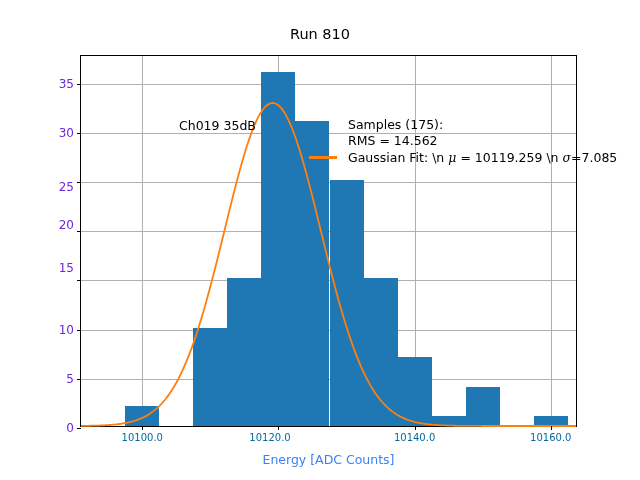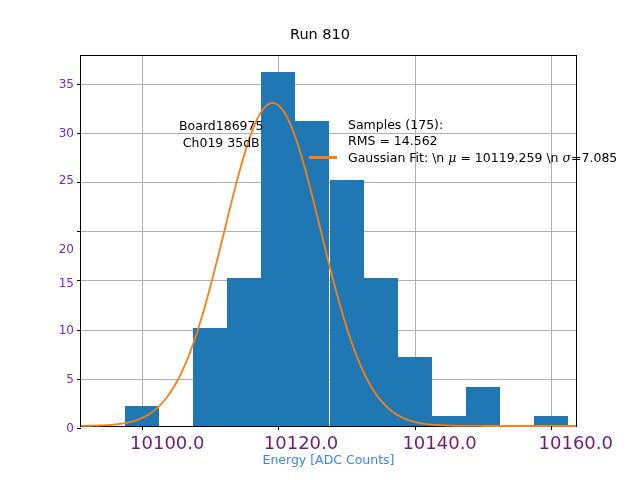--- a/index.html
+++ b/index.html
@@ -28,21 +28,21 @@
   .bar{position:absolute;bottom:0;background:#1f77b4;}
 
   #fitsvg{position:absolute;left:0;top:0;width:100%;height:100%;overflow:visible;}
 
   
   .ytick{position:absolute;right:100%;width:4px;height:1px;background:#000;}
   .ytlabel{position:absolute;right:calc(100% + 7px);transform:translateY(-50%);
            font-size:12px;color:#6d28d9;white-space:nowrap;}
   .xtick{position:absolute;top:100%;width:1px;height:4px;background:#000;}
   .xtlabel{position:absolute;top:calc(100% + 6px);transform:translateX(-50%);
-           font-size:18px;color:#701a75;white-space:nowrap;margin-left:25px;}
+           font-size:10px;color:#0369a1;white-space:nowrap;}
 
   #xlabel{position:absolute;left:80px;top:452px;width:497px;text-align:center;
           font-size:12.5px;color:#3b82f6;}
 
   
   #annot{position:absolute;left:98px;top:62px;font-size:12.5px;color:#000;
          text-align:center;line-height:16.5px;white-space:nowrap;}
   #annot .it{font-style:italic;}
 
   #legend{position:absolute;left:222px;top:60px;font-size:12.5px;color:#000;}
@@ -85,21 +85,20 @@
         <div class="bar" style="left: 350.623px; width: 34.0411px; height: 9.84127px;"></div>
         <div class="bar" style="left: 384.664px; width: 34.0411px; height: 39.3651px;"></div>
         <div class="bar" style="left: 452.747px; width: 34.0411px; height: 9.84127px;"></div>
       </div>
 
     <svg id="fitsvg" viewBox="0 0 497 372" preserveAspectRatio="none">
       <polyline id="fitpath" fill="none" stroke="#ff7f0e" stroke-width="1.8" vector-effect="non-scaling-stroke" points="0.00,371.89 1.24,371.87 2.48,371.86 3.73,371.85 4.97,371.83 6.21,371.81 7.45,371.79 8.70,371.77 9.94,371.75 11.18,371.72 12.43,371.69 13.67,371.66 14.91,371.63 16.15,371.59 17.40,371.55 18.64,371.51 19.88,371.46 21.12,371.41 22.36,371.35 23.61,371.29 24.85,371.22 26.09,371.15 27.33,371.07 28.58,370.98 29.82,370.89 31.06,370.79 32.31,370.68 33.55,370.57 34.79,370.44 36.03,370.30 37.28,370.16 38.52,370.00 39.76,369.83 41.00,369.64 42.24,369.44 43.49,369.23 44.73,369.00 45.97,368.76 47.21,368.50 48.46,368.22 49.70,367.91 50.94,367.59 52.19,367.25 53.43,366.88 54.67,366.49 55.91,366.07 57.16,365.62 58.40,365.15 59.64,364.64 60.88,364.10 62.13,363.53 63.37,362.92 64.61,362.28 65.85,361.60 67.09,360.87 68.34,360.11 69.58,359.30 70.82,358.44 72.06,357.54 73.31,356.58 74.55,355.57 75.79,354.51 77.04,353.40 78.28,352.22 79.52,350.98 80.76,349.69 82.01,348.32 83.25,346.89 84.49,345.40 85.73,343.83 86.97,342.19 88.22,340.47 89.46,338.68 90.70,336.81 91.94,334.85 93.19,332.82 94.43,330.70 95.67,328.50 96.92,326.21 98.16,323.83 99.40,321.36 100.64,318.80 101.89,316.15 103.13,313.40 104.37,310.56 105.61,307.62 106.85,304.59 108.10,301.47 109.34,298.24 110.58,294.92 111.82,291.51 113.07,288.00 114.31,284.39 115.55,280.69 116.80,276.90 118.04,273.01 119.28,269.04 120.52,264.97 121.77,260.82 123.01,256.59 124.25,252.27 125.49,247.88 126.73,243.40 127.98,238.86 129.22,234.24 130.46,229.57 131.70,224.83 132.95,220.03 134.19,215.18 135.43,210.28 136.68,205.34 137.92,200.37 139.16,195.36 140.40,190.32 141.65,185.27 142.89,180.21 144.13,175.13 145.37,170.06 146.61,164.99 147.86,159.94 149.10,154.91 150.34,149.91 151.58,144.94 152.83,140.01 154.07,135.14 155.31,130.32 156.56,125.57 157.80,120.89 159.04,116.29 160.28,111.78 161.53,107.37 162.77,103.06 164.01,98.86 165.25,94.78 166.49,90.83 167.74,87.01 168.98,83.33 170.22,79.79 171.46,76.41 172.71,73.19 173.95,70.13 175.19,67.24 176.44,64.53 177.68,62.01 178.92,59.66 180.16,57.51 181.41,55.56 182.65,53.80 183.89,52.25 185.13,50.90 186.38,49.76 187.62,48.83 188.86,48.11 190.10,47.60 191.34,47.31 192.59,47.24 193.83,47.38 195.07,47.74 196.31,48.31 197.56,49.09 198.80,50.09 200.04,51.30 201.29,52.71 202.53,54.33 203.77,56.15 205.01,58.16 206.26,60.37 207.50,62.78 208.74,65.36 209.98,68.13 211.22,71.07 212.47,74.18 213.71,77.45 214.95,80.88 216.19,84.46 217.44,88.19 218.68,92.05 219.92,96.05 221.17,100.16 222.41,104.40 223.65,108.74 224.89,113.18 226.14,117.72 227.38,122.34 228.62,127.05 229.86,131.82 231.10,136.65 232.35,141.55 233.59,146.49 234.83,151.47 236.07,156.48 237.32,161.52 238.56,166.58 239.80,171.64 241.05,176.72 242.29,181.79 243.53,186.85 244.77,191.90 246.02,196.92 247.26,201.92 248.50,206.89 249.74,211.82 250.98,216.70 252.23,221.53 253.47,226.31 254.71,231.03 255.95,235.69 257.20,240.29 258.44,244.81 259.68,249.26 260.93,253.63 262.17,257.92 263.41,262.13 264.65,266.25 265.90,270.29 267.14,274.24 268.38,278.09 269.62,281.86 270.86,285.53 272.11,289.10 273.35,292.58 274.59,295.97 275.83,299.26 277.08,302.45 278.32,305.55 279.56,308.55 280.81,311.46 282.05,314.27 283.29,316.99 284.53,319.61 285.78,322.14 287.02,324.58 288.26,326.93 289.50,329.20 290.74,331.37 291.99,333.46 293.23,335.47 294.47,337.40 295.71,339.25 296.96,341.01 298.20,342.71 299.44,344.33 300.69,345.87 301.93,347.35 303.17,348.76 304.41,350.10 305.66,351.38 306.90,352.59 308.14,353.75 309.38,354.85 310.63,355.89 311.87,356.88 313.11,357.82 314.35,358.71 315.59,359.56 316.84,360.35 318.08,361.10 319.32,361.81 320.56,362.49 321.81,363.12 323.05,363.71 324.29,364.27 325.54,364.80 326.78,365.30 328.02,365.76 329.26,366.20 330.51,366.61 331.75,367.00 332.99,367.36 334.23,367.69 335.47,368.01 336.72,368.30 337.96,368.58 339.20,368.84 340.44,369.08 341.69,369.30 342.93,369.51 344.17,369.70 345.42,369.88 346.66,370.05 347.90,370.20 349.14,370.35 350.39,370.48 351.63,370.60 352.87,370.72 354.11,370.82 355.35,370.92 356.60,371.01 357.84,371.09 359.08,371.17 360.32,371.24 361.57,371.31 362.81,371.37 364.05,371.42 365.30,371.47 366.54,371.52 367.78,371.56 369.02,371.60 370.27,371.64 371.51,371.67 372.75,371.70 373.99,371.73 375.23,371.75 376.48,371.78 377.72,371.80 378.96,371.82 380.20,371.83 381.45,371.85 382.69,371.86 383.93,371.88 385.18,371.89 386.42,371.90 387.66,371.91 388.90,371.92 390.15,371.93 391.39,371.93 392.63,371.94 393.87,371.95 395.11,371.95 396.36,371.96 397.60,371.96 398.84,371.97 400.08,371.97 401.33,371.97 402.57,371.98 403.81,371.98 405.06,371.98 406.30,371.98 407.54,371.98 408.78,371.99 410.03,371.99 411.27,371.99 412.51,371.99 413.75,371.99 414.99,371.99 416.24,371.99 417.48,371.99 418.72,371.99 419.96,372.00 421.21,372.00 422.45,372.00 423.69,372.00 424.94,372.00 426.18,372.00 427.42,372.00 428.66,372.00 429.91,372.00 431.15,372.00 432.39,372.00 433.63,372.00 434.88,372.00 436.12,372.00 437.36,372.00 438.60,372.00 439.84,372.00 441.09,372.00 442.33,372.00 443.57,372.00 444.81,372.00 446.06,372.00 447.30,372.00 448.54,372.00 449.79,372.00 451.03,372.00 452.27,372.00 453.51,372.00 454.76,372.00 456.00,372.00 457.24,372.00 458.48,372.00 459.72,372.00 460.97,372.00 462.21,372.00 463.45,372.00 464.69,372.00 465.94,372.00 467.18,372.00 468.42,372.00 469.67,372.00 470.91,372.00 472.15,372.00 473.39,372.00 474.64,372.00 475.88,372.00 477.12,372.00 478.36,372.00 479.60,372.00 480.85,372.00 482.09,372.00 483.33,372.00 484.57,372.00 485.82,372.00 487.06,372.00 488.30,372.00 489.55,372.00 490.79,372.00 492.03,372.00 493.27,372.00 494.52,372.00 495.76,372.00 497.00,372.00"></polyline>
     </svg>
 
     <div id="annot">
-      <div>Board186975</div>
       <div>Ch019 35dB</div>
     </div>
 
     <div id="legend">
       <div class="lgrow">
         <span class="lgnokey">Samples (175):</span>
       </div>
       <div class="lgrow">
         <span class="lgnokey">RMS = 14.562</span>
       </div>
@@ -110,33 +109,33 @@
         <span class="lgtxt"><span>Gaussian Fit: \n </span><span class="mi">μ</span><span> = 10119.259 \n </span><span class="mi">σ</span><span>=7.085</span></span>
       </div>
     </div>
   <div class="ytick" style="top: 372px;"></div>
       <div class="ytlabel" style="top: 372px;">0</div>
       <div class="ytick" style="top: 322.794px;"></div>
       <div class="ytlabel" style="top: 322.794px;">5</div>
       <div class="ytick" style="top: 273.587px;"></div>
       <div class="ytlabel" style="top: 273.587px;">10</div>
       <div class="ytick" style="top: 224.381px;"></div>
-      <div class="ytlabel" style="top: 227px;">15</div>
+      <div class="ytlabel" style="top: 212px;">15</div>
       <div class="ytick" style="top: 175.175px;"></div>
-      <div class="ytlabel" style="top: 193px;">20</div>
+      <div class="ytlabel" style="top: 169px;">20</div>
       <div class="ytick" style="top: 125.968px;"></div>
-      <div class="ytlabel" style="top: 124px;">25</div>
+      <div class="ytlabel" style="top: 131px;">25</div>
       <div class="ytick" style="top: 76.7619px;"></div>
       <div class="ytlabel" style="top: 76.7619px;">30</div>
       <div class="ytick" style="top: 27.5556px;"></div>
       <div class="ytlabel" style="top: 27.5556px;">35</div>
       <div class="xtick" style="left: 61.274px;"></div>
       <div class="xtlabel" style="left: 61.274px;">10100.0</div>
       <div class="xtick" style="left: 197.438px;"></div>
-      <div class="xtlabel" style="left: 195px;">10120.0</div>
+      <div class="xtlabel" style="left: 189px;">10120.0</div>
       <div class="xtick" style="left: 333.603px;"></div>
       <div class="xtlabel" style="left: 333.603px;">10140.0</div>
       <div class="xtick" style="left: 469.767px;"></div>
       <div class="xtlabel" style="left: 469.767px;">10160.0</div>
     </div>
 
   <div id="xlabel">Energy [ADC Counts]</div>
 
 </div>
 

